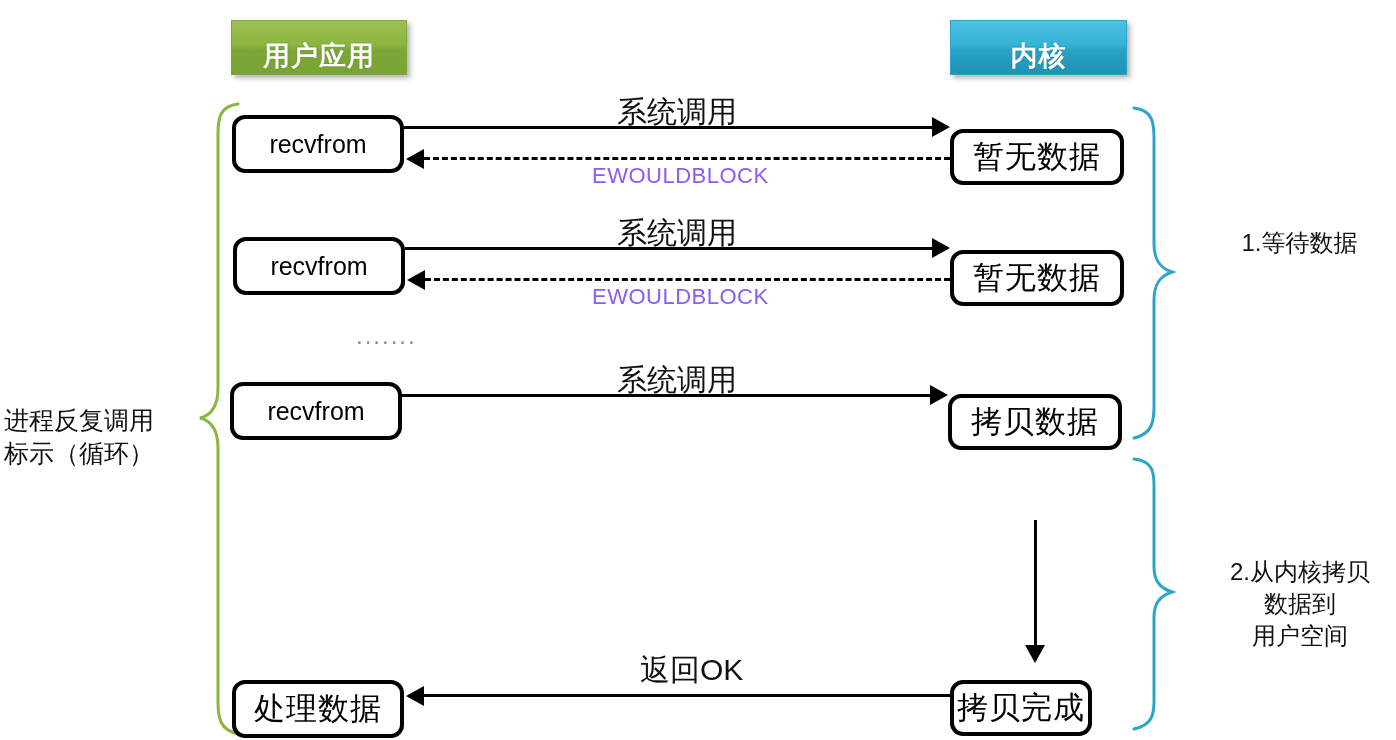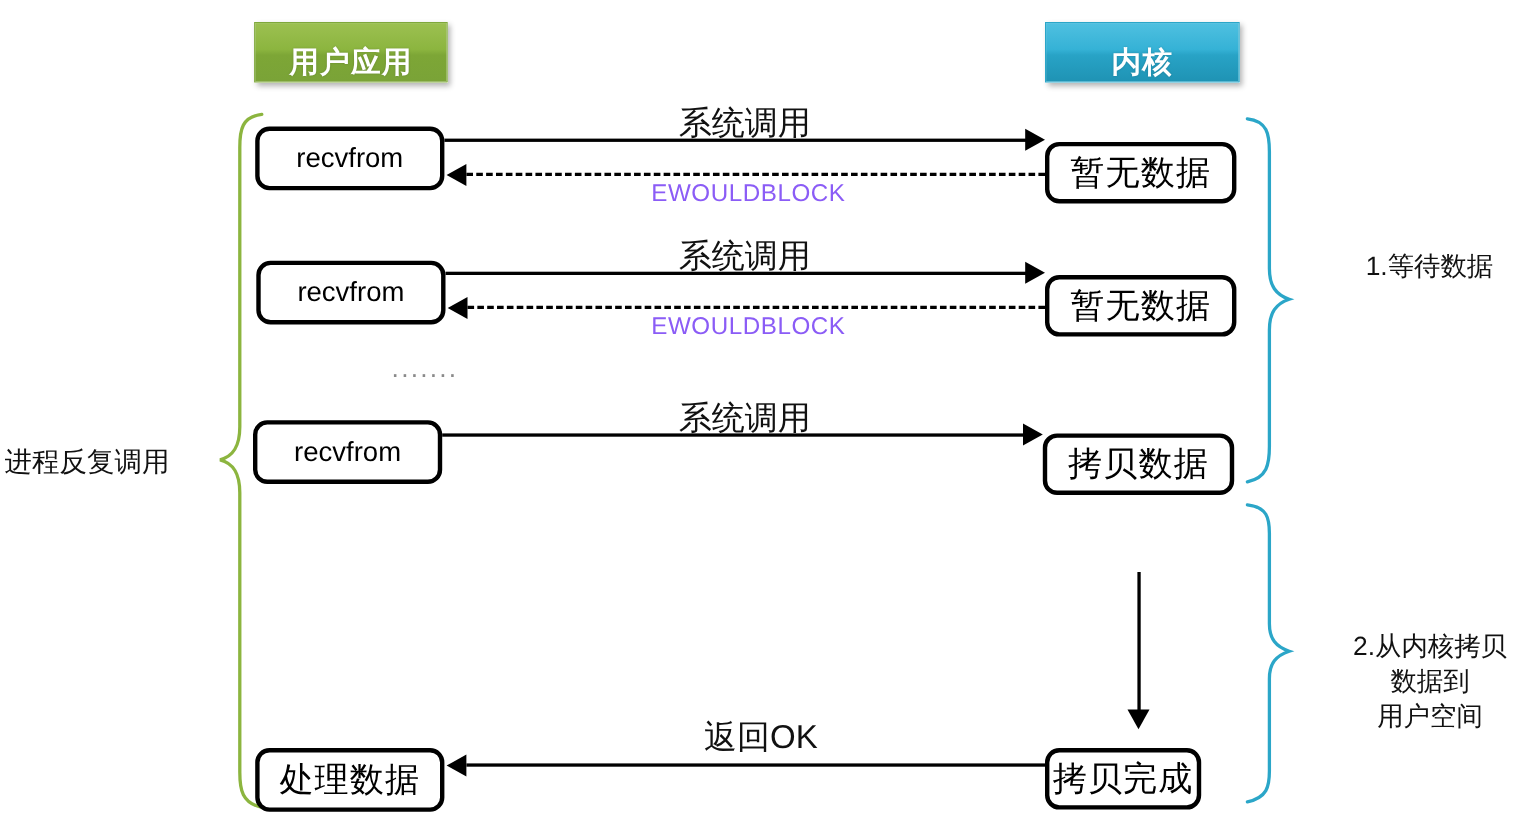--- a/index.html
+++ b/index.html
@@ -145,20 +145,21 @@
   <div class="hdr hdr-kernel">
     <span>内核</span>
   </div>
 
   <svg class="brace" style="left:196px; top:100px;" width="46" height="640" viewBox="0 0 46 640">
     <path d="M42 4 C24 6 22 18 22 34 L22 288 C22 306 16 315 4 318 C16 321 22 330 22 348 L22 602 C22 618 24 630 42 634" fill="none" stroke="#8cb53f" stroke-width="3" stroke-linecap="round"></path>
   </svg>
 
   <div class="side-note" style="left:4px; top:360px;margin-top:44px;">
     <div>进程反复调用</div>
+    <div>标示（循环）</div>
   </div>
 
   <div class="node" style="left:232px; top:115px; width:172px; height:58px;">
     <span>recvfrom</span>
   </div>
   <div class="node cn" style="left:950px; top:117px; width:174px; height:56px;">
     <span>暂无数据</span>
   </div>
   <div class="lbl" style="left:617px; top:92px;">系统调用</div>
   <div class="hline" style="left:404px; top:126px; width:534px;"></div>
@@ -211,19 +212,19 @@
   <svg class="brace" style="left:1130px; top:104px;" width="46" height="340" viewBox="0 0 46 340">
     <path d="M4 4 C22 6 24 18 24 34 L24 140 C24 156 30 164 42 168 C30 172 24 180 24 196 L24 302 C24 318 22 330 4 334" fill="none" stroke="#2ba6c8" stroke-width="3" stroke-linecap="round"></path>
   </svg>
   <div class="brace-note" style="left:1212px; top:227px; width:175px;">
     <div>1.等待数据</div>
   </div>
 
   <svg class="brace" style="left:1130px; top:455px;" width="46" height="280" viewBox="0 0 46 280">
     <path d="M4 4 C22 6 24 16 24 30 L24 112 C24 126 30 133 42 137 C30 141 24 148 24 162 L24 246 C24 260 22 270 4 274" fill="none" stroke="#2ba6c8" stroke-width="3" stroke-linecap="round"></path>
   </svg>
-  <div class="brace-note" style="left:1205px; top:556px; width:190px;margin-top:16px;">
+  <div class="brace-note" style="left:1205px; top:556px; width:190px;">
     <div>2.从内核拷贝</div>
     <div>数据到</div>
     <div>用户空间</div>
   </div>
 
 </div>
 
 </body></html>

